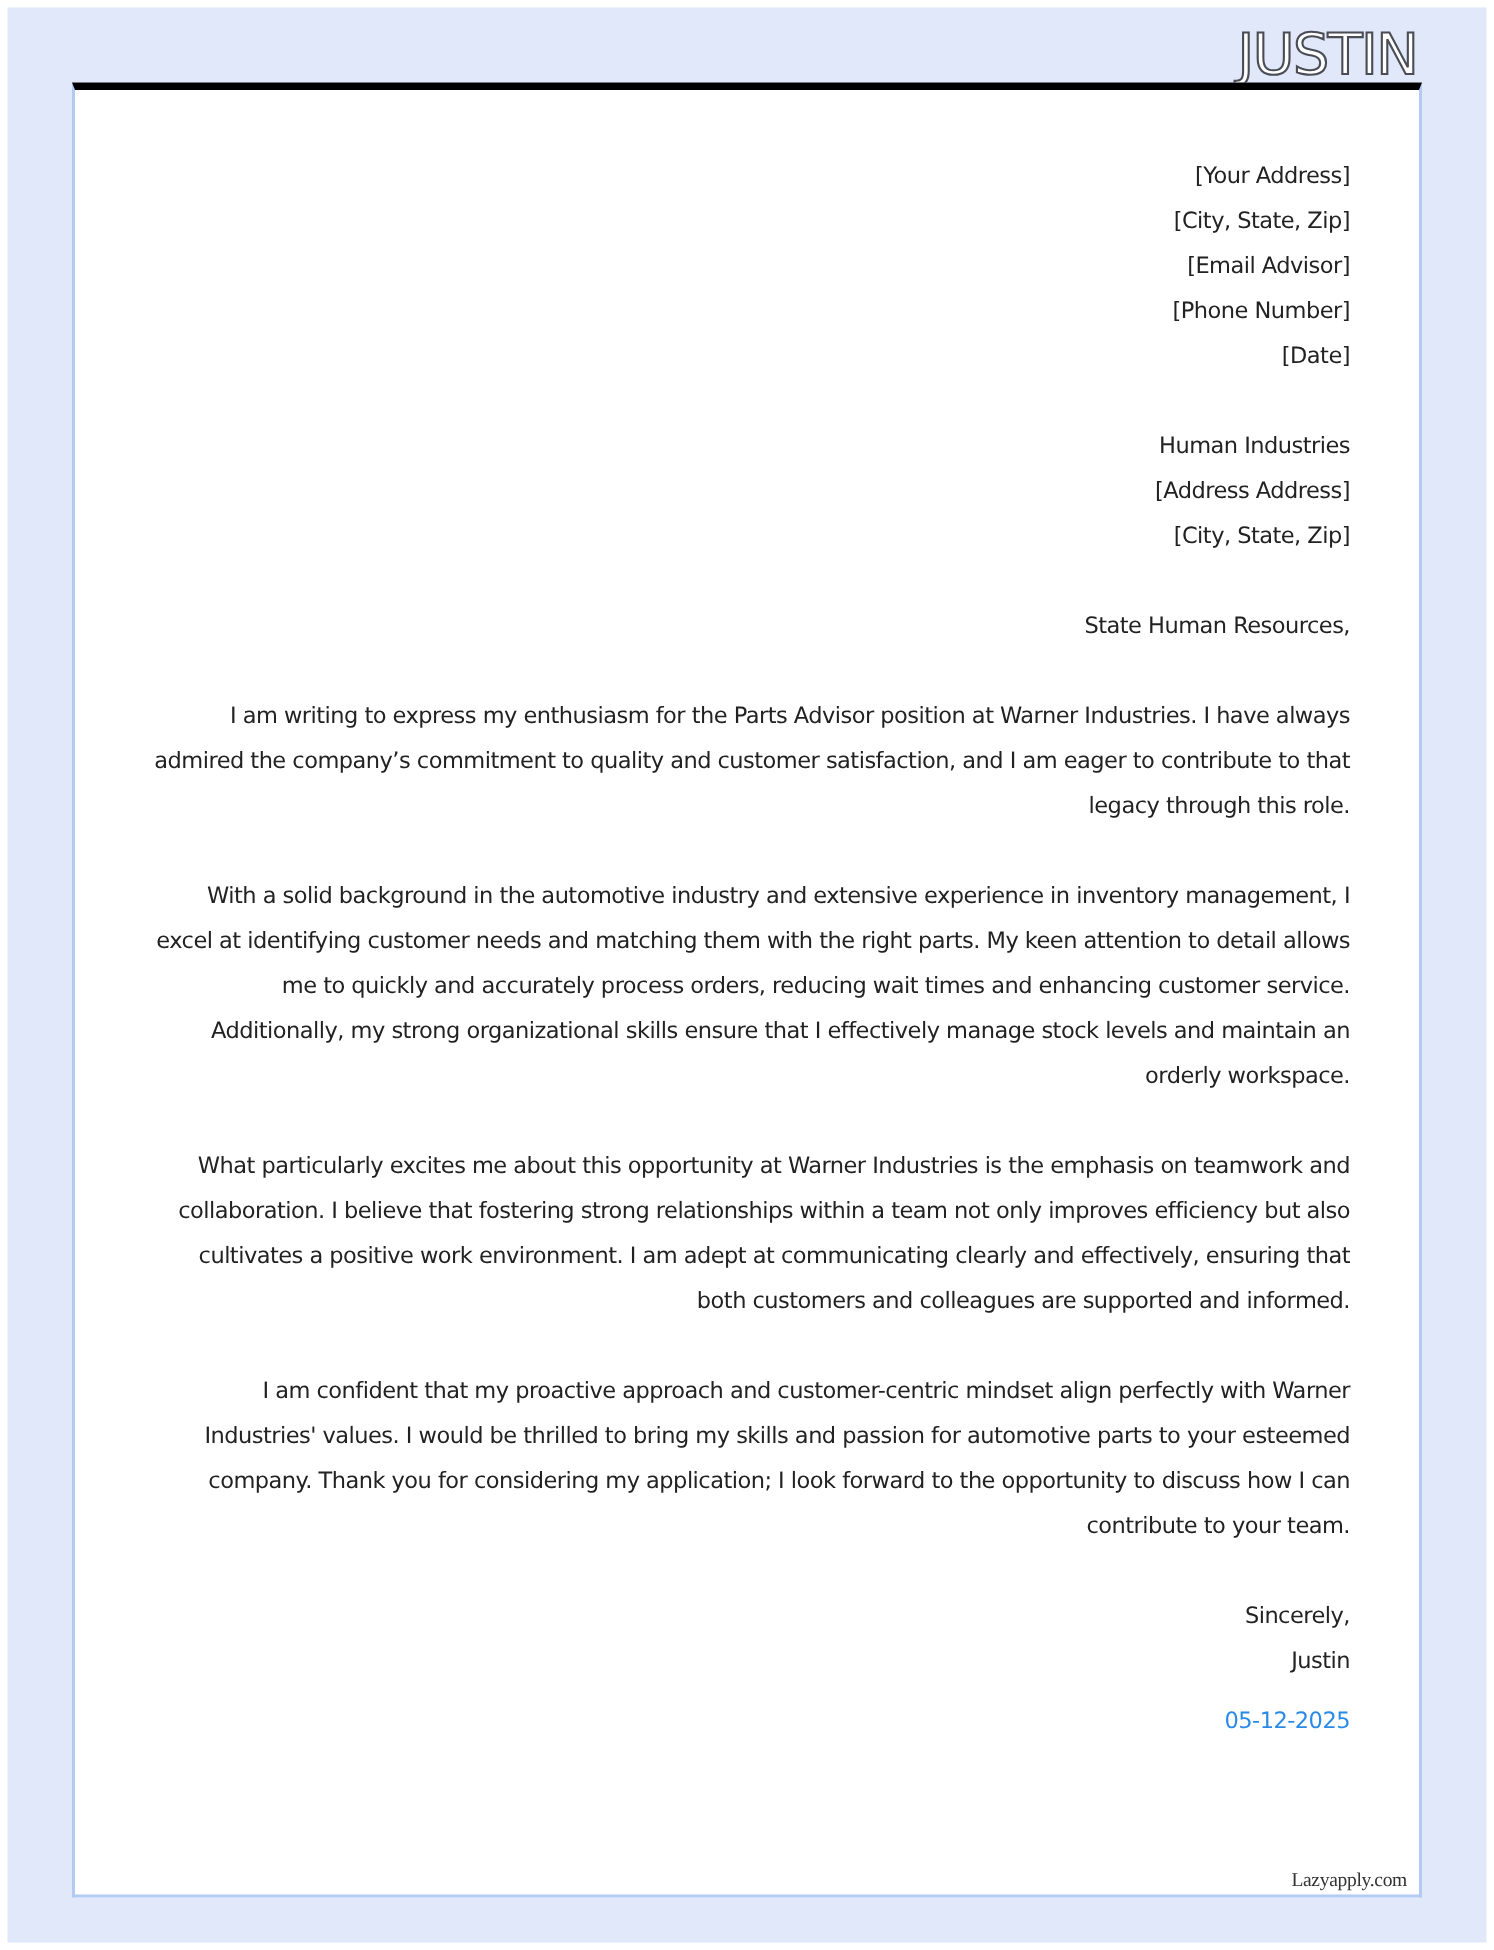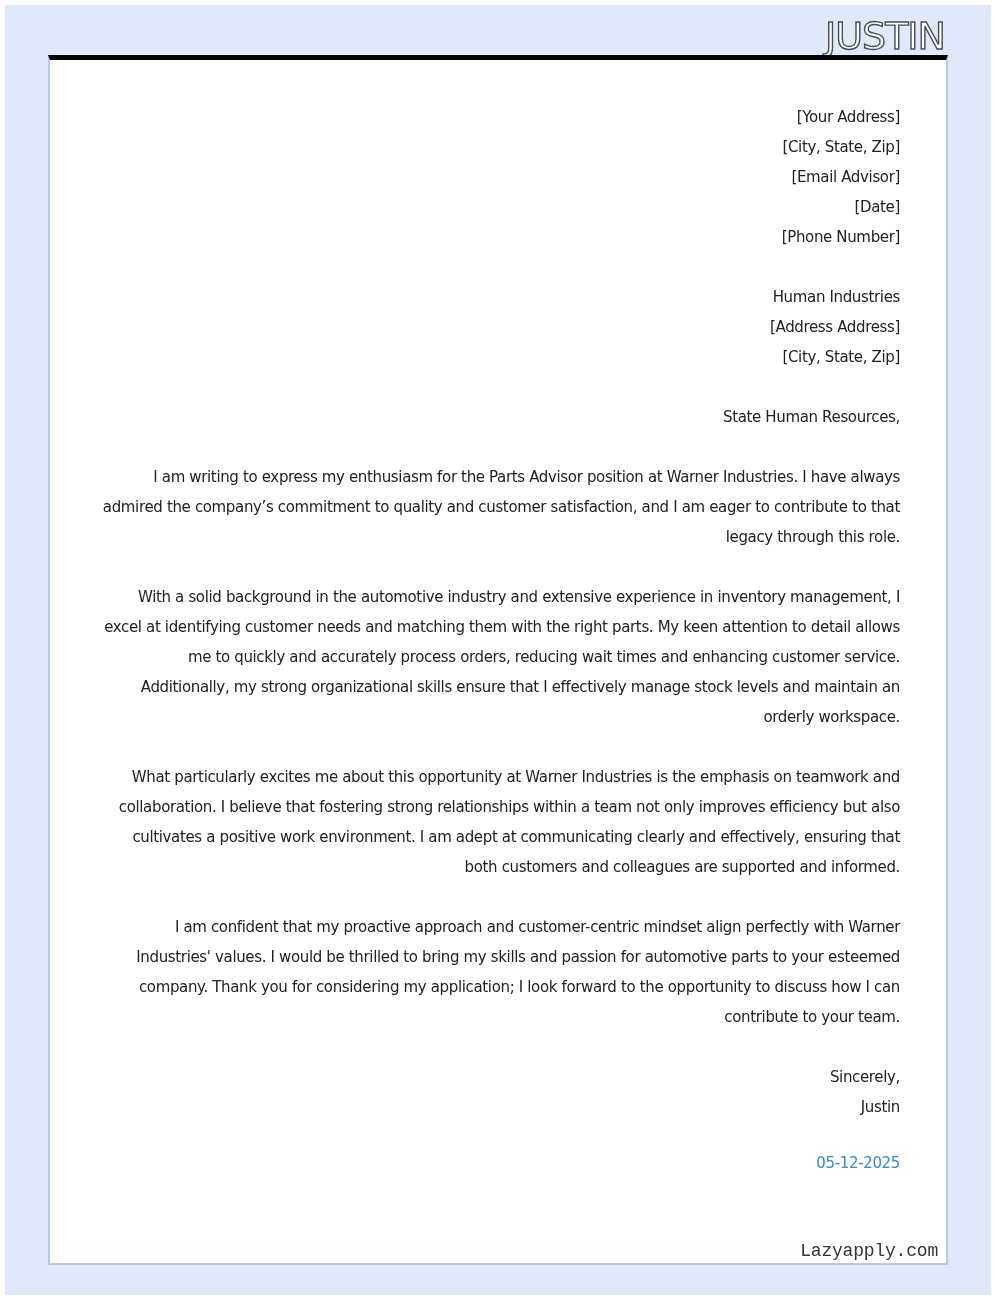--- a/index.html
+++ b/index.html
@@ -23,42 +23,42 @@
       box-sizing: content-box;
     }
     .letter {
       position: absolute; left: 50px; top: 42px; width: 800px;
       font-family: "DejaVu Sans", sans-serif; font-size: 15px; line-height: 30px;
       color: #222222; font-weight: normal; letter-spacing: -0.35px; text-align: right;
     }
     .line { display: block; white-space: nowrap; }
     .gap { height: 30px; }
     .para { margin: 0; white-space: normal; }
-    .date-stamp { color: #2a8ae6; margin-top: 26px; display: block; }
+    .date-stamp { color: #2a8ae6; margin-top: 10px; display: block; }
     .watermark {
       position: absolute; right: 8px; bottom: 2px;
-      font-family: Liberation Mono, monospace; font-size: 18px; color: #333333;
+      font-family: Liberation Serif, serif; font-size: 13px; color: #333333;
       letter-spacing: -0.2px;
     }
   </style>
 </head>
 <body>
 
 <div class="backdrop"></div>
 
 <div class="brand">JUSTIN</div>
 
 <div class="page">
   <div class="letter">
     <div>
       <span class="line">[Your Address]</span>
       <span class="line">[City, State, Zip]</span>
       <span class="line">[Email Advisor]</span>
+      <span class="line">[Phone Number]</span>
       <span class="line">[Date]</span>
-      <span class="line">[Phone Number]</span>
     </div>
     <div class="gap"></div>
     <div>
       <span class="line">Human Industries</span>
       <span class="line">[Address Address]</span>
       <span class="line">[City, State, Zip]</span>
     </div>
     <div class="gap"></div>
     <span class="line">State Human Resources,</span>
     <div class="gap"></div>

